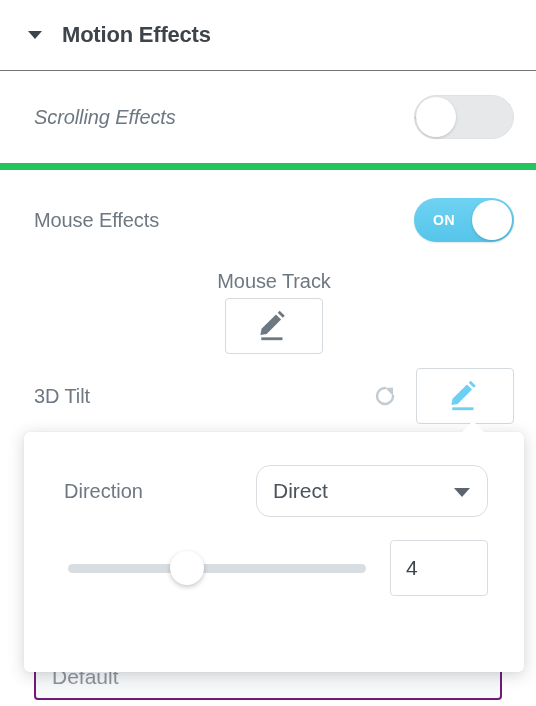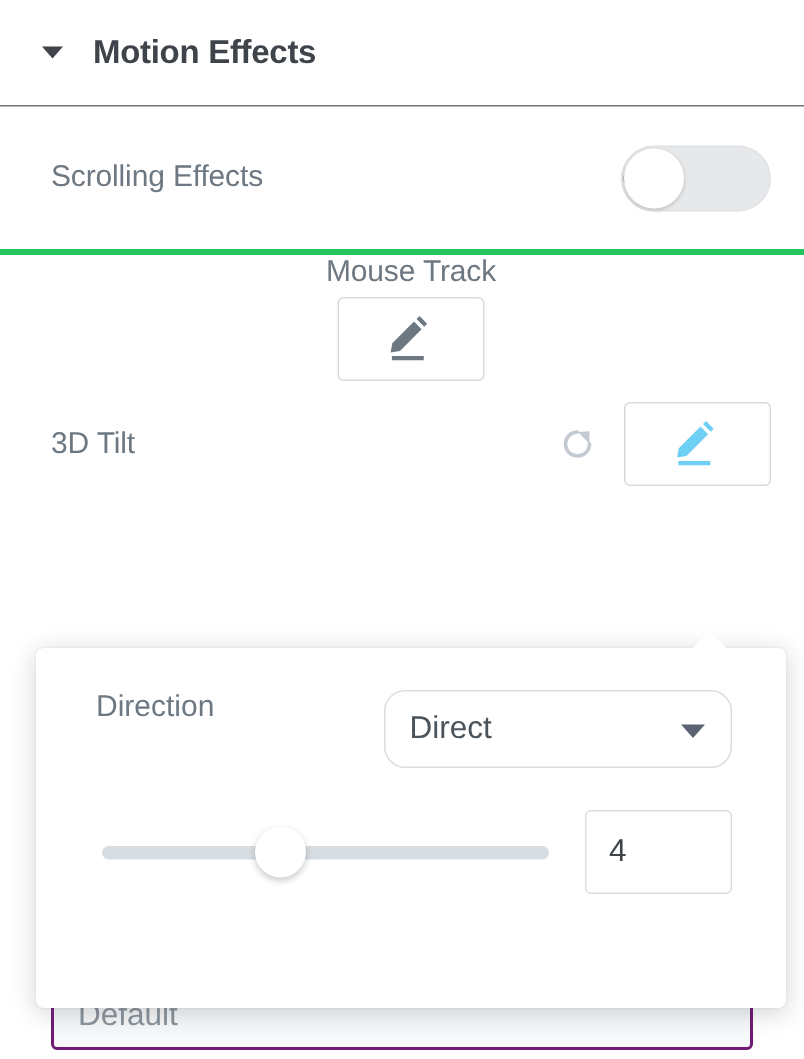--- a/index.html
+++ b/index.html
@@ -48,21 +48,21 @@
     letter-spacing: -0.2px;
   }
 
   
   .row {
     display: flex;
     align-items: center;
     padding: 0 22px 0 34px;
     position: relative;
   }
-  .row-border { border-bottom: 4px solid #22c55e; }
+  .row-border { border-bottom: 7px solid #22c55e; font-style: italic; }
   .row-label {
     font-size: 20px;
     color: #6d7882;
     flex: 1 1 auto;
     letter-spacing: -0.1px;
   }
   .row-control {
     flex: 0 0 auto;
     display: flex;
     align-items: center;
@@ -174,20 +174,21 @@
     border-left: 12px solid transparent;
     border-right: 12px solid transparent;
     border-bottom: 12px solid #ffffff;
   }
   .popover-inner {
     padding: 0 36px 0 40px;
   }
 
   .pop-row {
     display: flex;
+    align-items: center;
     height: 62px;
     margin-top: 28px;
   }
   .pop-label {
     font-size: 20px;
     color: #6d7882;
     flex: 1 1 auto;
   }
 
   .select {
@@ -280,20 +281,29 @@
   <div class="row row-scrolling row-border">
     <div class="row-label">Scrolling Effects</div>
     <div class="row-control">
       <div class="switch switch-off">
         <span class="switch-label">OFF</span>
         <span class="switch-knob"></span>
       </div>
     </div>
   </div>
 
+  <div class="row row-mouse-effects">
+    <div class="row-label">Mouse Effects</div>
+    <div class="row-control">
+      <div class="switch switch-on">
+        <span class="switch-label">ON</span>
+        <span class="switch-knob"></span>
+      </div>
+    </div>
+  </div>
 
   <div class="row row-mouse-track">
     <div class="row-label">Mouse Track</div>
     <div class="row-control">
       <div class="edit-btn">
         <svg width="34" height="34" viewBox="0 0 24 24">
           <path d="M3.2 14.0 L13.4 3.8 L17.0 7.4 L6.8 17.6 L2.4 18.4 Z" fill="#6d7882"></path>
           <path d="M14.6 2.6 L16.0 1.2 L19.6 4.8 L18.2 6.2 Z" fill="#6d7882"></path>
           <rect x="3.0" y="20.0" width="15.0" height="2.0" fill="#6d7882"></rect>
         </svg>

